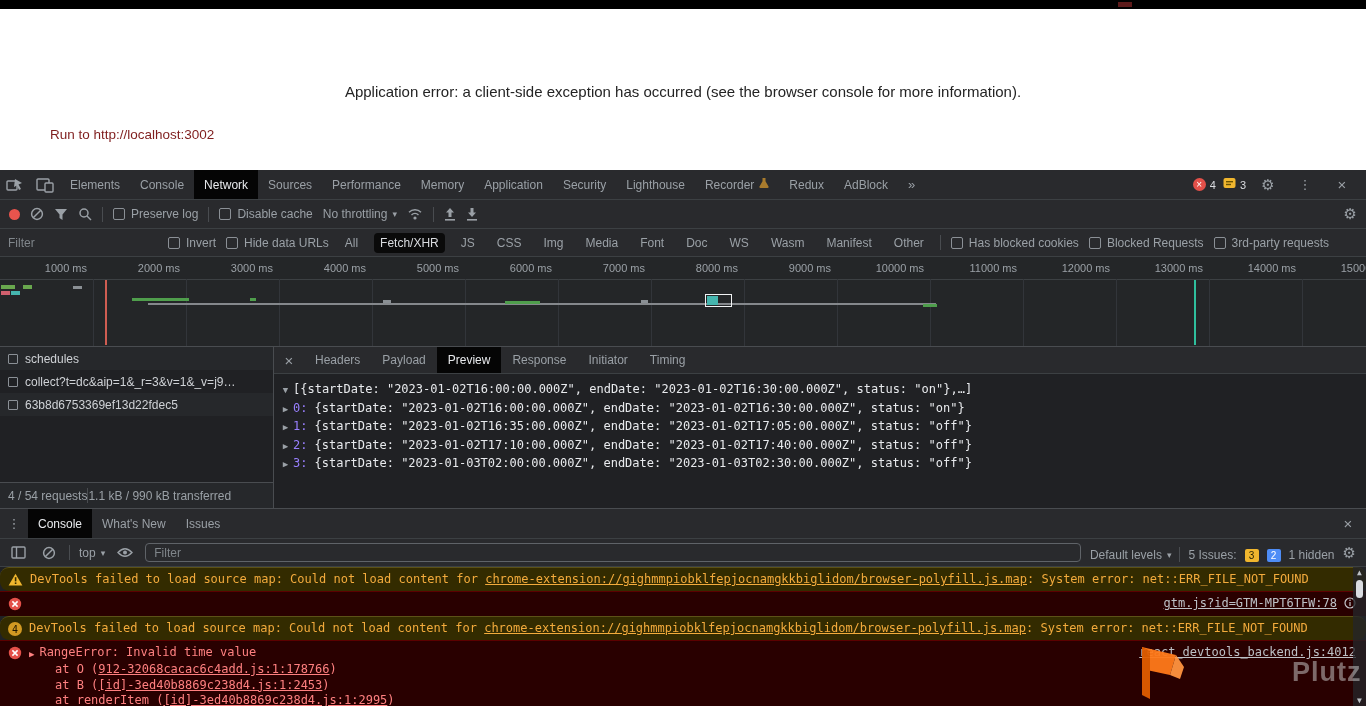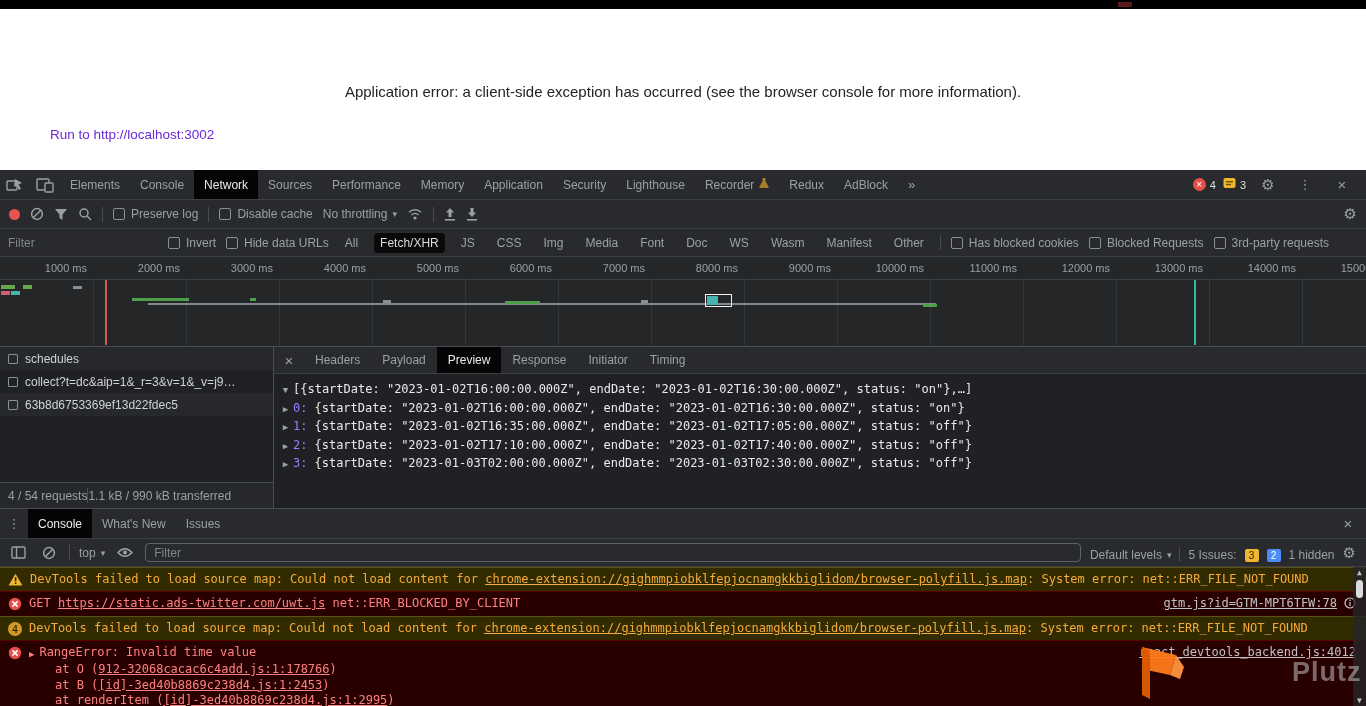--- a/index.html
+++ b/index.html
@@ -4,21 +4,21 @@
 <style>
   * { margin:0; padding:0; box-sizing:border-box; }
   html,body { width:1366px; height:706px; overflow:hidden; background:#fff; }
   body { font-family:"Liberation Sans","DejaVu Sans",sans-serif; position:relative; }
 
   .top-strip { position:absolute; left:0; top:0; width:1366px; height:9px; background:#000; z-index:5; }
   .top-strip-dot { position:absolute; left:1118px; top:2px; width:14px; height:5px; background:#5d1a1a; }
 
   .page { position:absolute; left:0; top:9px; width:1366px; height:161px; background:#fff; }
   .app-error { position:absolute; top:74px; width:100%; text-align:center; font-size:15px; color:#242424; }
-  .run-note { position:absolute; left:50px; top:118px; font-size:13.5px; color:#6d28d9; }
+  .run-note { position:absolute; left:50px; top:118px; font-size:13.5px; color:#7f1d1d; }
 
   .devtools { position:absolute; left:0; top:170px; width:1366px; height:536px; background:#202124; color:#9aa0a6; font-size:12px; display:flex; flex-direction:column; }
 
   .main-tabbar { flex:0 0 30px; background:#292a2d; border-bottom:1px solid #3c4043; display:flex; align-items:stretch; }
   .icon-btn { width:30px; display:flex; align-items:center; justify-content:center; color:#9aa0a6; }
   .icon-btn.sm { width:22px; }
   .tab { padding:0 10px; display:flex; align-items:center; gap:5px; color:#9aa0a6; white-space:nowrap; }
   .tab.selected { background:#050505; color:#e8eaed; }
   .tabbar-right { margin-left:auto; display:flex; align-items:center; gap:7px; padding-right:9px; }
   .badge-group { display:flex; align-items:center; gap:4px; }
@@ -76,21 +76,21 @@
 
   .console-toolbar { flex:0 0 28px; background:#292a2d; border-bottom:1px solid #3c4043; display:flex; align-items:center; gap:9px; padding:0 7px; }
   .console-filter { flex:1; height:19px; border:1px solid #5f6368; border-radius:4px; background:transparent; color:#e8eaed; font-size:12px; padding:0 8px; font-family:inherit; outline:none; min-width:0; }
   .ct-right { margin-left:auto; display:flex; align-items:flex-end; gap:8px; padding-right:3px; flex:0 0 auto; }
   .level-badge { min-width:14px; height:13px; border-radius:2px; font-size:10px; display:flex; align-items:center; justify-content:center; padding:0 2px; }
   .level-badge.yellow { background:#f0b62e; color:#241f00; }
   .level-badge.blue { background:#4e8df6; color:#fff; }
 
   .console-messages { flex:1; position:relative; overflow:hidden; font-family:"DejaVu Sans Mono",monospace; font-size:12px; background:#202124; }
   .msg { display:flex; align-items:flex-start; padding:4px 10px 4px 8px; border-top:1px solid transparent; }
-  .msg.warning { background:#332b00; border-top-color:#5c5217; color:#f3ab3c; }
+  .msg.warning { background:#332b00; border-top-color:#5c5217; color:#f3ab3c;border-radius:9px; }
   .msg.error { background:#290000; border-top-color:#5c0000; color:#ff8080; }
   .msg-icon { flex:0 0 auto; margin-right:7px; margin-top:1px; display:flex; }
   .msg-body { flex:1; min-width:0; line-height:15px; }
   .msg .link { text-decoration:underline; color:inherit; }
   .msg-source { margin-left:auto; padding-left:14px; flex:0 0 auto; color:#bdc1c6; text-decoration:underline; }
   .err-main { display:flex; align-items:flex-start; }
   .tri { font-size:9px; margin-right:5px; margin-top:2px; }
   .stack-line { padding-left:26px; line-height:15.5px; white-space:nowrap; }
   .count-badge { width:14px; height:14px; border-radius:50%; background:#d29922; color:#1c1400; font-size:10px; display:flex; align-items:center; justify-content:center; }
   .info-dot { margin-left:7px; margin-top:1px; flex:0 0 auto; }
@@ -469,21 +469,20 @@
         <div class="msg-body"><span>DevTools failed to load source map: Could not load content for </span><span class="link">chrome-extension://gighmmpiobklfepjocnamgkkbiglidom/browser-polyfill.js.map</span><span>: System error: net::ERR_FILE_NOT_FOUND</span></div>
       </div>
 
       <div class="msg error">
         <span class="msg-icon">
             <svg width="14" height="14" viewBox="0 0 14 14">
               <circle cx="7" cy="7" r="6.2" fill="#e35049"></circle>
               <path d="M4.4 4.4 L9.6 9.6 M9.6 4.4 L4.4 9.6" stroke="#fff" stroke-width="1.5"></path>
             </svg>
           </span>
-        <div class="msg-body"><span>GET </span><span class="link">https://static.ads-twitter.com/uwt.js</span><span> net::ERR_BLOCKED_BY_CLIENT</span></div>
         <span class="msg-source">gtm.js?id=GTM-MPT6TFW:78</span>
         <span class="info-dot"><svg width="12" height="12" viewBox="0 0 12 12">
               <circle cx="6" cy="6" r="5" fill="none" stroke="#c3c6ca" stroke-width="1.2"></circle>
               <rect x="5.4" y="5" width="1.2" height="4" fill="#c3c6ca"></rect>
               <rect x="5.4" y="2.6" width="1.2" height="1.4" fill="#c3c6ca"></rect>
             </svg></span>
       </div>
 
       <div class="msg warning">
         <span class="msg-icon count-badge">4</span>

